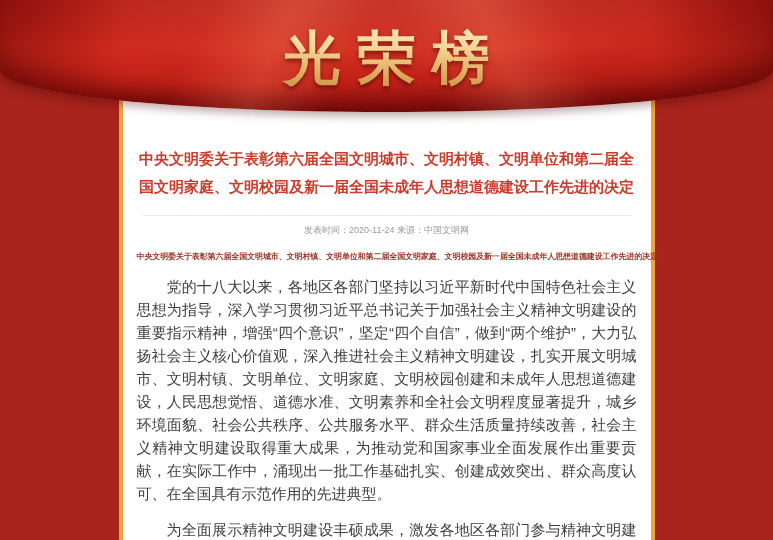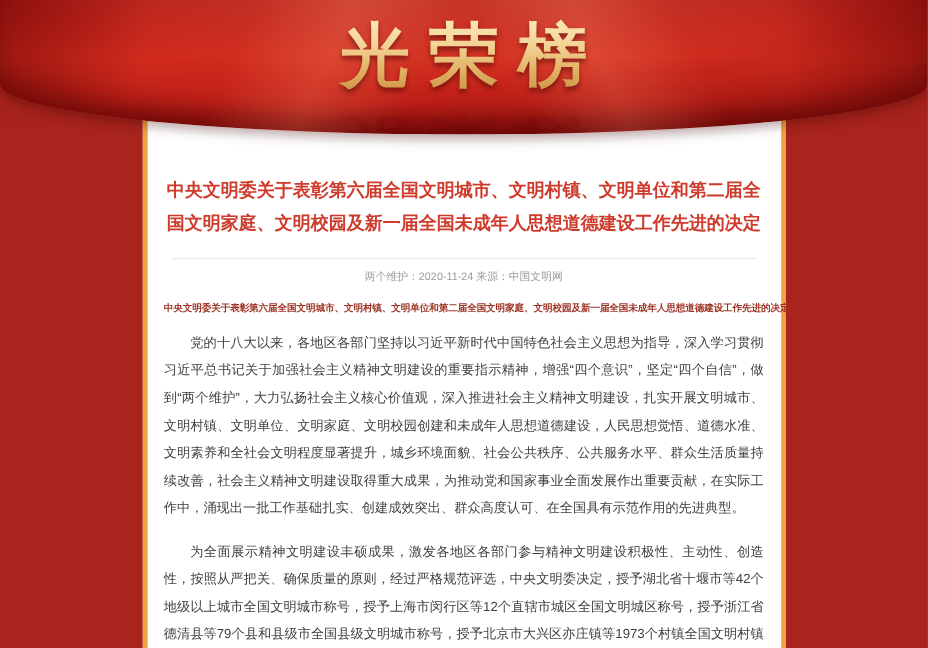--- a/index.html
+++ b/index.html
@@ -28,21 +28,21 @@
     content:""; position:absolute; inset:0;
     background:
       linear-gradient(100deg, rgba(110,8,6,.55) 0%, rgba(110,8,6,0) 16%),
       linear-gradient(-100deg, rgba(110,8,6,.55) 0%, rgba(110,8,6,0) 16%),
       linear-gradient(115deg, transparent 26%, rgba(255,150,110,.22) 36%, transparent 46%),
       linear-gradient(-115deg, transparent 26%, rgba(255,150,110,.22) 36%, transparent 46%),
       linear-gradient(170deg, transparent 55%, rgba(90,4,4,.25) 92%);
   }
   .banner-title {
     position:relative;
-    margin-top:8px;
+    margin-top:20px;
     text-align:center;
     font-size:58px; font-weight:bold;
     letter-spacing:16px; text-indent:16px;
     color:#eec27c;
     background:linear-gradient(180deg,#fdeec4 0%, #f4d394 38%, #dca85a 72%, #c18a3e 100%);
     -webkit-background-clip:text; background-clip:text;
     -webkit-text-fill-color:transparent;
     filter:drop-shadow(0 3px 2px rgba(70,5,2,.55));
   }
   .banner-title-reflection {
@@ -100,39 +100,39 @@
   }
 
   .salutation {
     margin-top:13px;
     font-size:11px; line-height:23px;
     color:#3f3f3f;
   }
 
   .para {
     margin-top:13px;
-    font-size:11px; line-height:23px;
+    font-size:15px; line-height:23px;
     color:#3f3f3f;
     text-align:justify;
     text-indent:2em;
   }
 </style>
 </head>
 <body>
 
 <div class="page">
 
   <div class="card">
     <h1 class="article-title">中央文明委关于表彰第六届全国文明城市、文明村镇、文明单位和第二届全国文明家庭、文明校园及新一届全国未成年人思想道德建设工作先进的决定</h1>
 
     <div class="divider"></div>
 
     <div class="meta">
       <span class="meta-item">
-        <span>两个维护：</span><span>2020-11-24</span>
+        <span>发表时间：</span><span>2020-11-24</span>
       </span>
       <span class="meta-item">
         <span>来源：</span><span>中国文明网</span>
       </span>
     </div>
 
     <div class="article-subtitle">中央文明委关于表彰第六届全国文明城市、文明村镇、文明单位和第二届全国文明家庭、文明校园及新一届全国未成年人思想道德建设工作先进的决定</div>
 
 
     <p class="para">党的十八大以来，各地区各部门坚持以习近平新时代中国特色社会主义思想为指导，深入学习贯彻习近平总书记关于加强社会主义精神文明建设的重要指示精神，增强“四个意识”，坚定“四个自信”，做到“两个维护”，大力弘扬社会主义核心价值观，深入推进社会主义精神文明建设，扎实开展文明城市、文明村镇、文明单位、文明家庭、文明校园创建和未成年人思想道德建设，人民思想觉悟、道德水准、文明素养和全社会文明程度显著提升，城乡环境面貌、社会公共秩序、公共服务水平、群众生活质量持续改善，社会主义精神文明建设取得重大成果，为推动党和国家事业全面发展作出重要贡献，在实际工作中，涌现出一批工作基础扎实、创建成效突出、群众高度认可、在全国具有示范作用的先进典型。</p>

